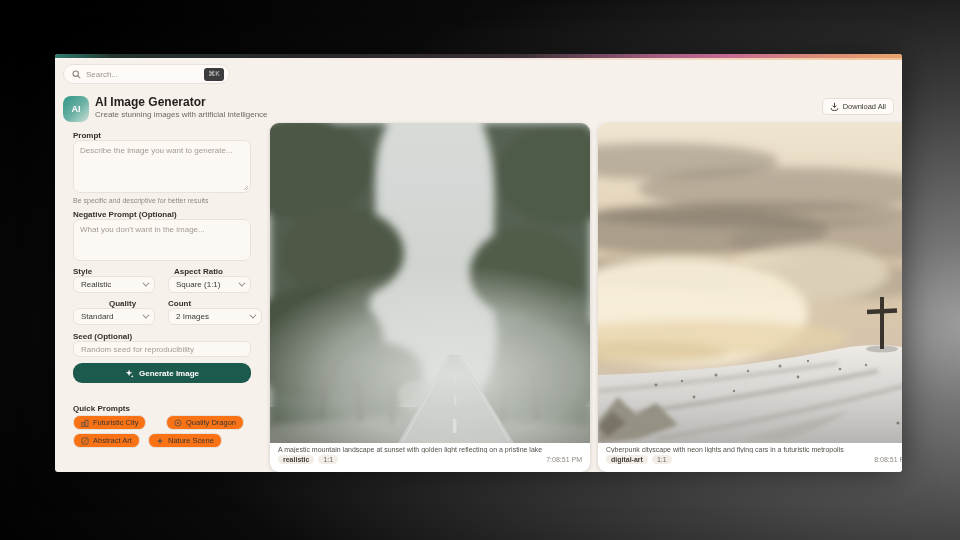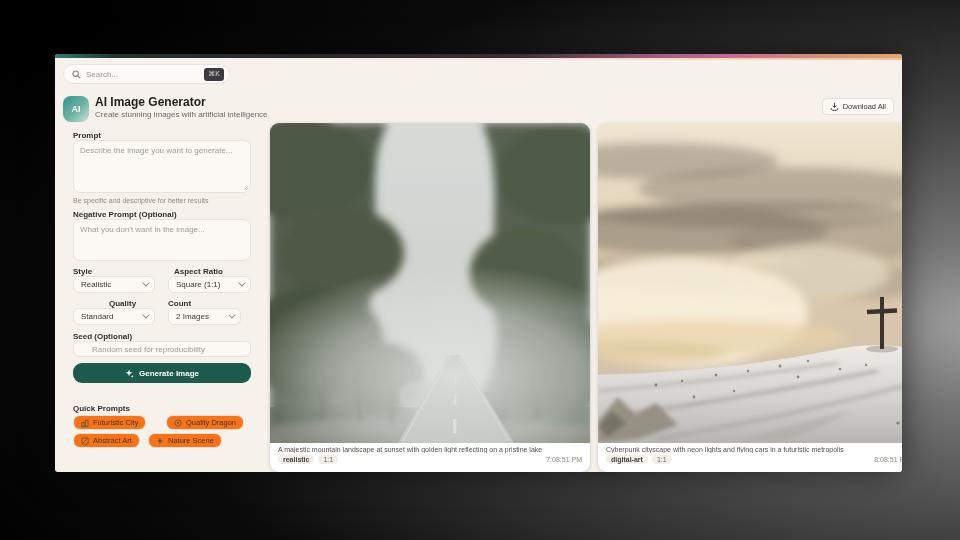--- a/index.html
+++ b/index.html
@@ -49,21 +49,21 @@
     font-family:"Liberation Sans", sans-serif; font-size:8px; color:#3c3831; resize:none; outline:none; }
   .t-area::placeholder { color:#a29b91; }
   .resize-glyph { position:absolute; pointer-events:none; }
 
   .sel { position:absolute; height:17px; background:#fcf9f5; border:1px solid #e9e2d9;
     border-radius:6px; display:flex; align-items:center; padding:0 7px; font-size:8px; color:#3c3831; }
   .sel .chev { margin-left:auto; width:5px; height:5px; border-right:1px solid #8d867c;
     border-bottom:1px solid #8d867c; transform:rotate(45deg) translateY(-2px); }
 
   .seed-input { position:absolute; left:18px; top:287px; width:178px; height:16px;
-    background:#fcf9f5; border:1px solid #e9e2d9; border-radius:6px; padding:0 18px;
+    background:#fcf9f5; border:1px solid #e9e2d9; border-radius:6px; padding:0 7px;
     font-family:"Liberation Sans", sans-serif; font-size:8px; color:#3c3831; outline:none; }
   .seed-input::placeholder { color:#a29b91; }
 
   .gen-btn { position:absolute; left:18px; top:309px; width:178px; height:20px;
     background:#1c5a4e; border:none; border-radius:9px; color:#fff; font-size:8px; font-weight:bold;
     display:flex; align-items:center; justify-content:center; gap:5px; cursor:pointer;
     font-family:"Liberation Sans", sans-serif; }
 
   .chip { position:absolute; height:15px; background:#f97316; border:1px solid #e8e1d8;
     border-radius:7px; display:flex; align-items:center; gap:4px; padding:0 7px;
@@ -132,21 +132,21 @@
       <span>Square (1:1)</span>
       <span class="chev"></span>
     </div>
 
     <div class="f-label" style="top:245px; left:18px;padding-left:36px;">Quality</div>
     <div class="f-label" style="top:245px; left:113px;">Count</div>
     <div class="sel" style="left:18px; top:254px; width:82px;">
       <span>Standard</span>
       <span class="chev"></span>
     </div>
-    <div class="sel" style="left:113px; top:254px; width:73px;">
+    <div class="sel" style="left:113px; top:254px; width:94px;">
       <span>2 Images</span>
       <span class="chev"></span>
     </div>
 
     <div class="f-label" style="top:278px;">Seed (Optional)</div>
     <input class="seed-input" type="text" placeholder="Random seed for reproducibility" style="">
 
     <button class="gen-btn">
       <svg width="9" height="9" viewBox="0 0 10 10">
         <path d="M4.5 0.5 L5.5 3.3 L8.3 4.3 L5.5 5.3 L4.5 8.1 L3.5 5.3 L0.7 4.3 L3.5 3.3 Z" fill="#fff"></path>

